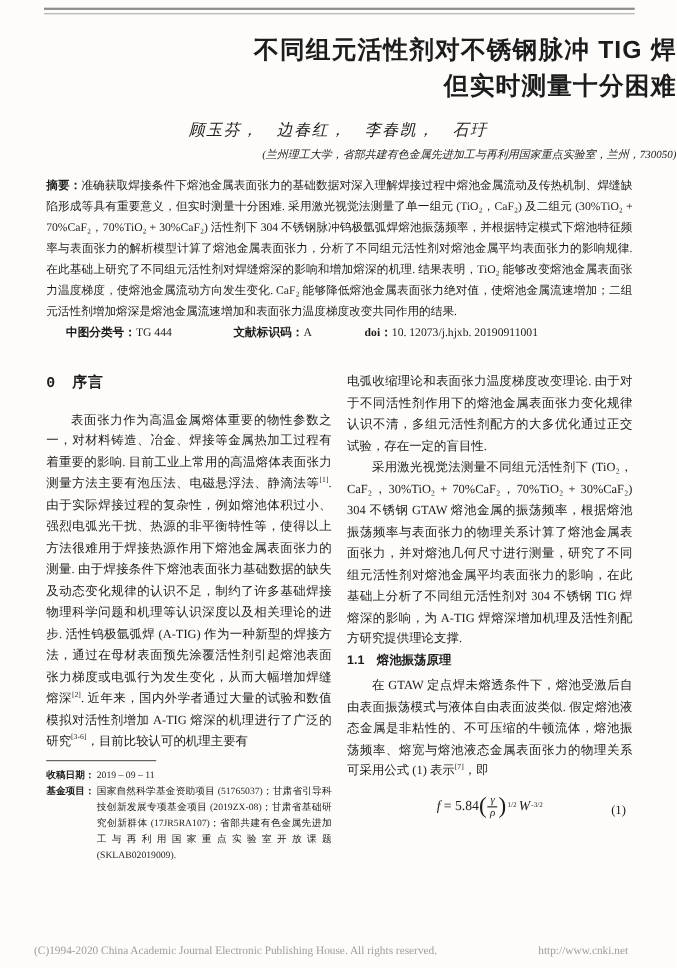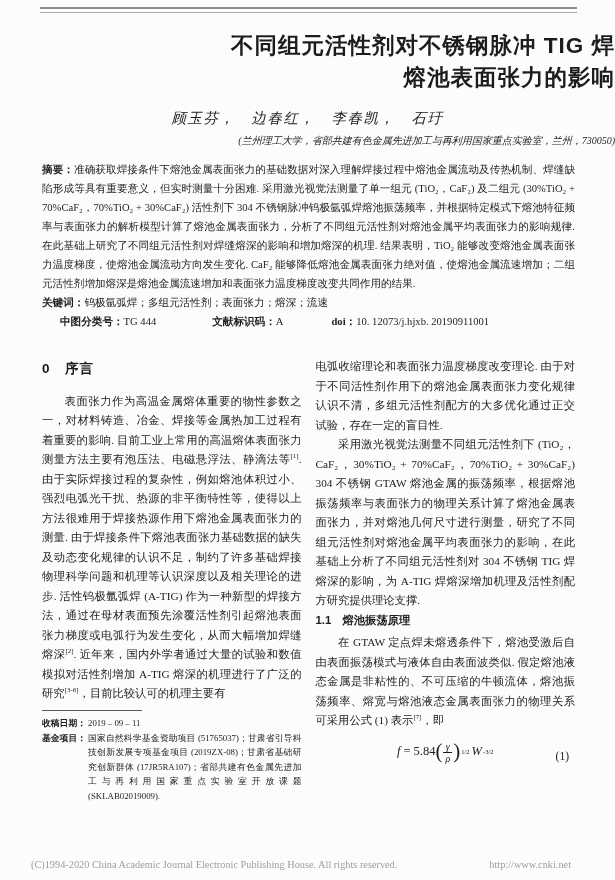--- a/index.html
+++ b/index.html
@@ -39,21 +39,21 @@
   .meta-line { margin:0 40px 0 42px; font-size:10.6px; line-height:19px; display:flex; }
   .meta-line .gap1 { width:38px; } .meta-line .gap2 { width:30px; }
 
   
   .columns { display:flex; gap:14px; margin:26px 40px 0 42px; align-items:stretch;
              min-height:446px; }
   .col { width:50%; font-size:11.3px; line-height:19.5px; text-align:justify; }
   .col-left { display:flex; flex-direction:column; }
   .col p { margin:0; text-indent:2em; }
   .col p.noindent { text-indent:0; }
-  .h1 { font-family:Liberation Sans, sans-serif; font-weight:bold;
+  .h1 { font-family:Liberation Mono, monospace; font-weight:bold;
         font-size:13.5px; margin:2px 0 13px; text-indent:0; letter-spacing:1px; }
   .h1.mid { margin:15px 0 11px; }
   .h2 { font-family:"Liberation Sans","DejaVu Sans",sans-serif; font-weight:bold;
         font-size:11.3px; margin:0 0 3px; text-indent:0; }
   sup { font-size:7px; line-height:0; vertical-align:super; }
 
   
   .spacer { flex:1; }
   .footnote { font-size:8.8px; line-height:14.5px; text-align:justify; }
   .fn-rule { width:100px; border-top:1px solid #555; margin-bottom:5px; }
@@ -81,30 +81,27 @@
 </style>
 </head>
 <body>
 
 <div class="page">
 
   <div class="double-rule"></div>
 
   <div class="title">
     <div>不同组元活性剂对不锈钢脉冲 TIG 焊</div>
-    <div>熔池表面张力的影响</div>
+    <div>但实时测量十分困难</div>
   </div>
   <div class="authors">顾玉芬，　边春红，　李春凯，　石玗</div>
   <div class="affiliation">(兰州理工大学，省部共建有色金属先进加工与再利用国家重点实验室，兰州，730050)</div>
 
   <div class="abstract-block">
     <b class="lbl">摘要：</b><span>准确获取焊接条件下熔池金属表面张力的基础数据对深入理解焊接过程中熔池金属流动及传热机制、焊缝缺陷形成等具有重要意义，但实时测量十分困难. 采用激光视觉法测量了单一组元 (TiO₂，CaF₂) 及二组元 (30%TiO₂ + 70%CaF₂，70%TiO₂ + 30%CaF₂) 活性剂下 304 不锈钢脉冲钨极氩弧焊熔池振荡频率，并根据特定模式下熔池特征频率与表面张力的解析模型计算了熔池金属表面张力，分析了不同组元活性剂对熔池金属平均表面张力的影响规律. 在此基础上研究了不同组元活性剂对焊缝熔深的影响和增加熔深的机理. 结果表明，TiO₂ 能够改变熔池金属表面张力温度梯度，使熔池金属流动方向发生变化. CaF₂ 能够降低熔池金属表面张力绝对值，使熔池金属流速增加；二组元活性剂增加熔深是熔池金属流速增加和表面张力温度梯度改变共同作用的结果.</span>
-  </div>
-  <div class="abstract-block" style="margin-top:0;">
-    <b class="lbl">关键词：</b><span>钨极氩弧焊；多组元活性剂；表面张力；熔深；流速</span>
   </div>
   <div class="meta-line">
     <span><b class="lbl sans">中图分类号：</b><span>TG 444</span></span>
     <span class="gap1"></span>
     <span><b class="lbl sans">文献标识码：</b><span>A</span></span>
     <span class="gap2"></span>
     <span><b class="lbl sans">doi：</b><span>10. 12073/j.hjxb. 20190911001</span></span>
   </div>
 
   <div class="columns">

